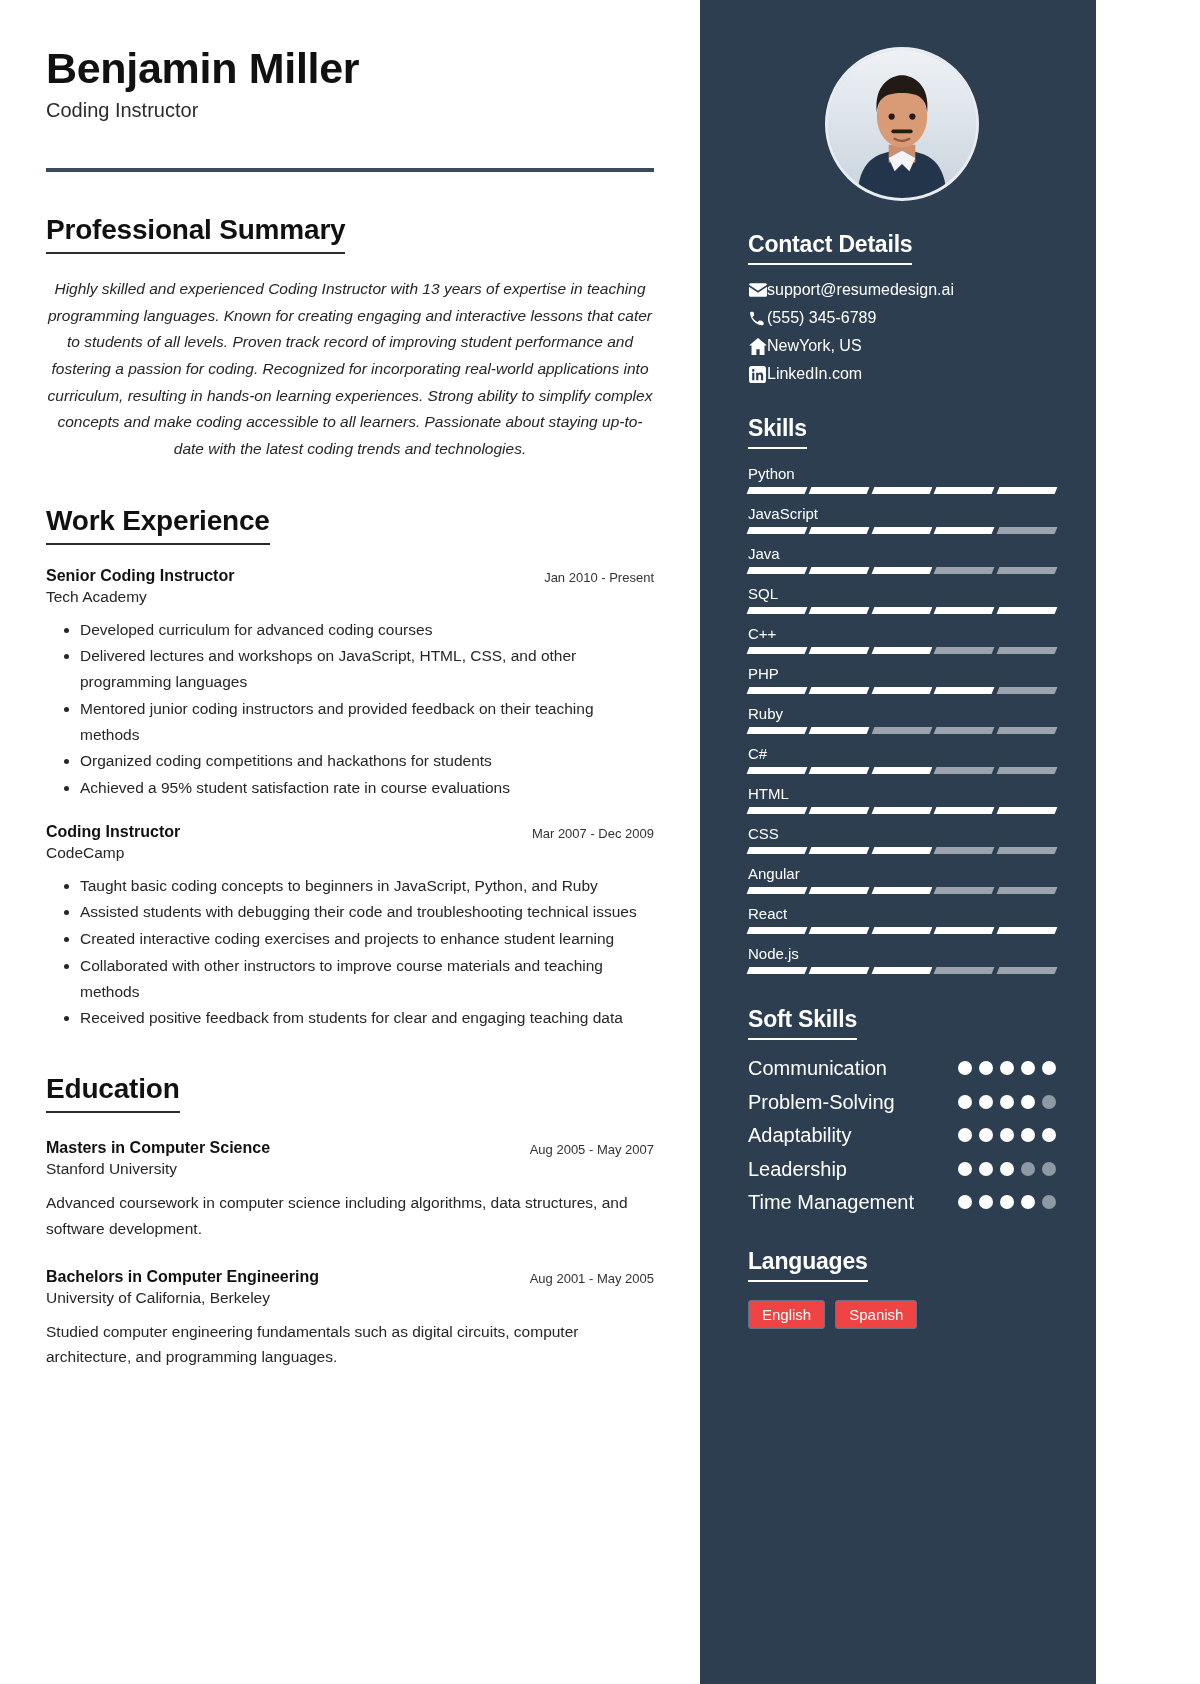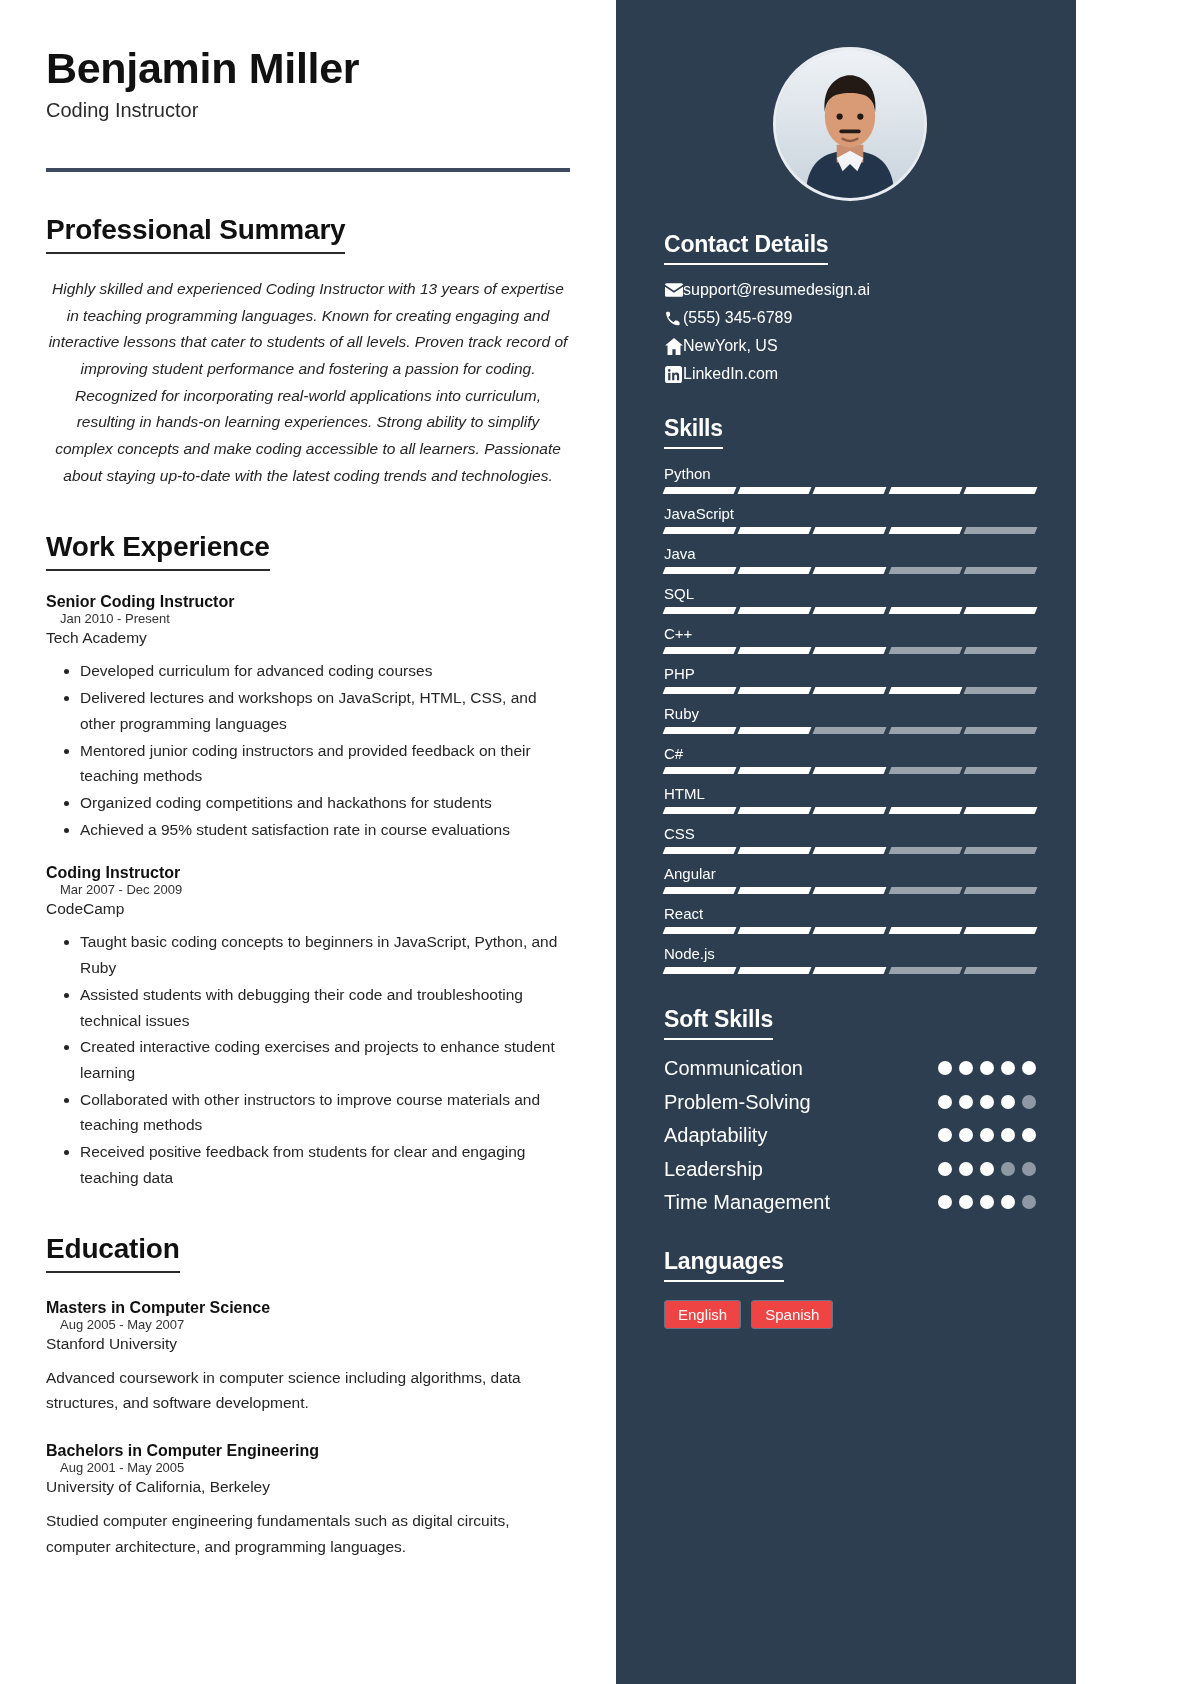--- a/index.html
+++ b/index.html
@@ -7,21 +7,21 @@
   body {
     font-family: "Liberation Sans", sans-serif;
     background:#ffffff;
     color:#1c1c1c;
     display:flex;
     overflow:hidden;
   }
 
   
   .main-col {
-    width:616px;
+    width:700px;
     padding:46px 46px 0 46px;
     position:relative;
   }
 
   .name {
     font-size:43px;
     font-weight:bold;
     letter-spacing:-0.3px;
     line-height:1.05;
     color:#111;
@@ -55,22 +55,21 @@
     line-height:1.72;
     color:#262626;
     text-align:center;
     font-style:italic;
   }
 
   .entry { margin-top:22px; }
   .entry-head {
     display:flex;
     justify-content:space-between;
-    align-items:flex-start;
-    flex-direction:column;
+    align-items:flex-end;
   }
   .entry-role {
     font-size:16px;
     font-weight:bold;
     color:#111;
   }
   .entry-date {
     font-size:13px;
     color:#333;
     white-space:nowrap;
@@ -95,21 +94,21 @@
     margin-top:12px;
     font-size:15.5px;
     line-height:1.66;
     color:#262626;
   }
   #work-section .entry:first-of-type { margin-top:20px; }
   #education-section .entry { margin-top:26px; }
 
   
   .side-col {
-    width:460px;
+    width:396px;
     background:#2c3e50;
     color:#ffffff;
     padding:0 40px 9px 48px;
     position:relative;
   }
 
   .avatar-wrap {
     display:flex;
     justify-content:center;
     padding-top:47px;

